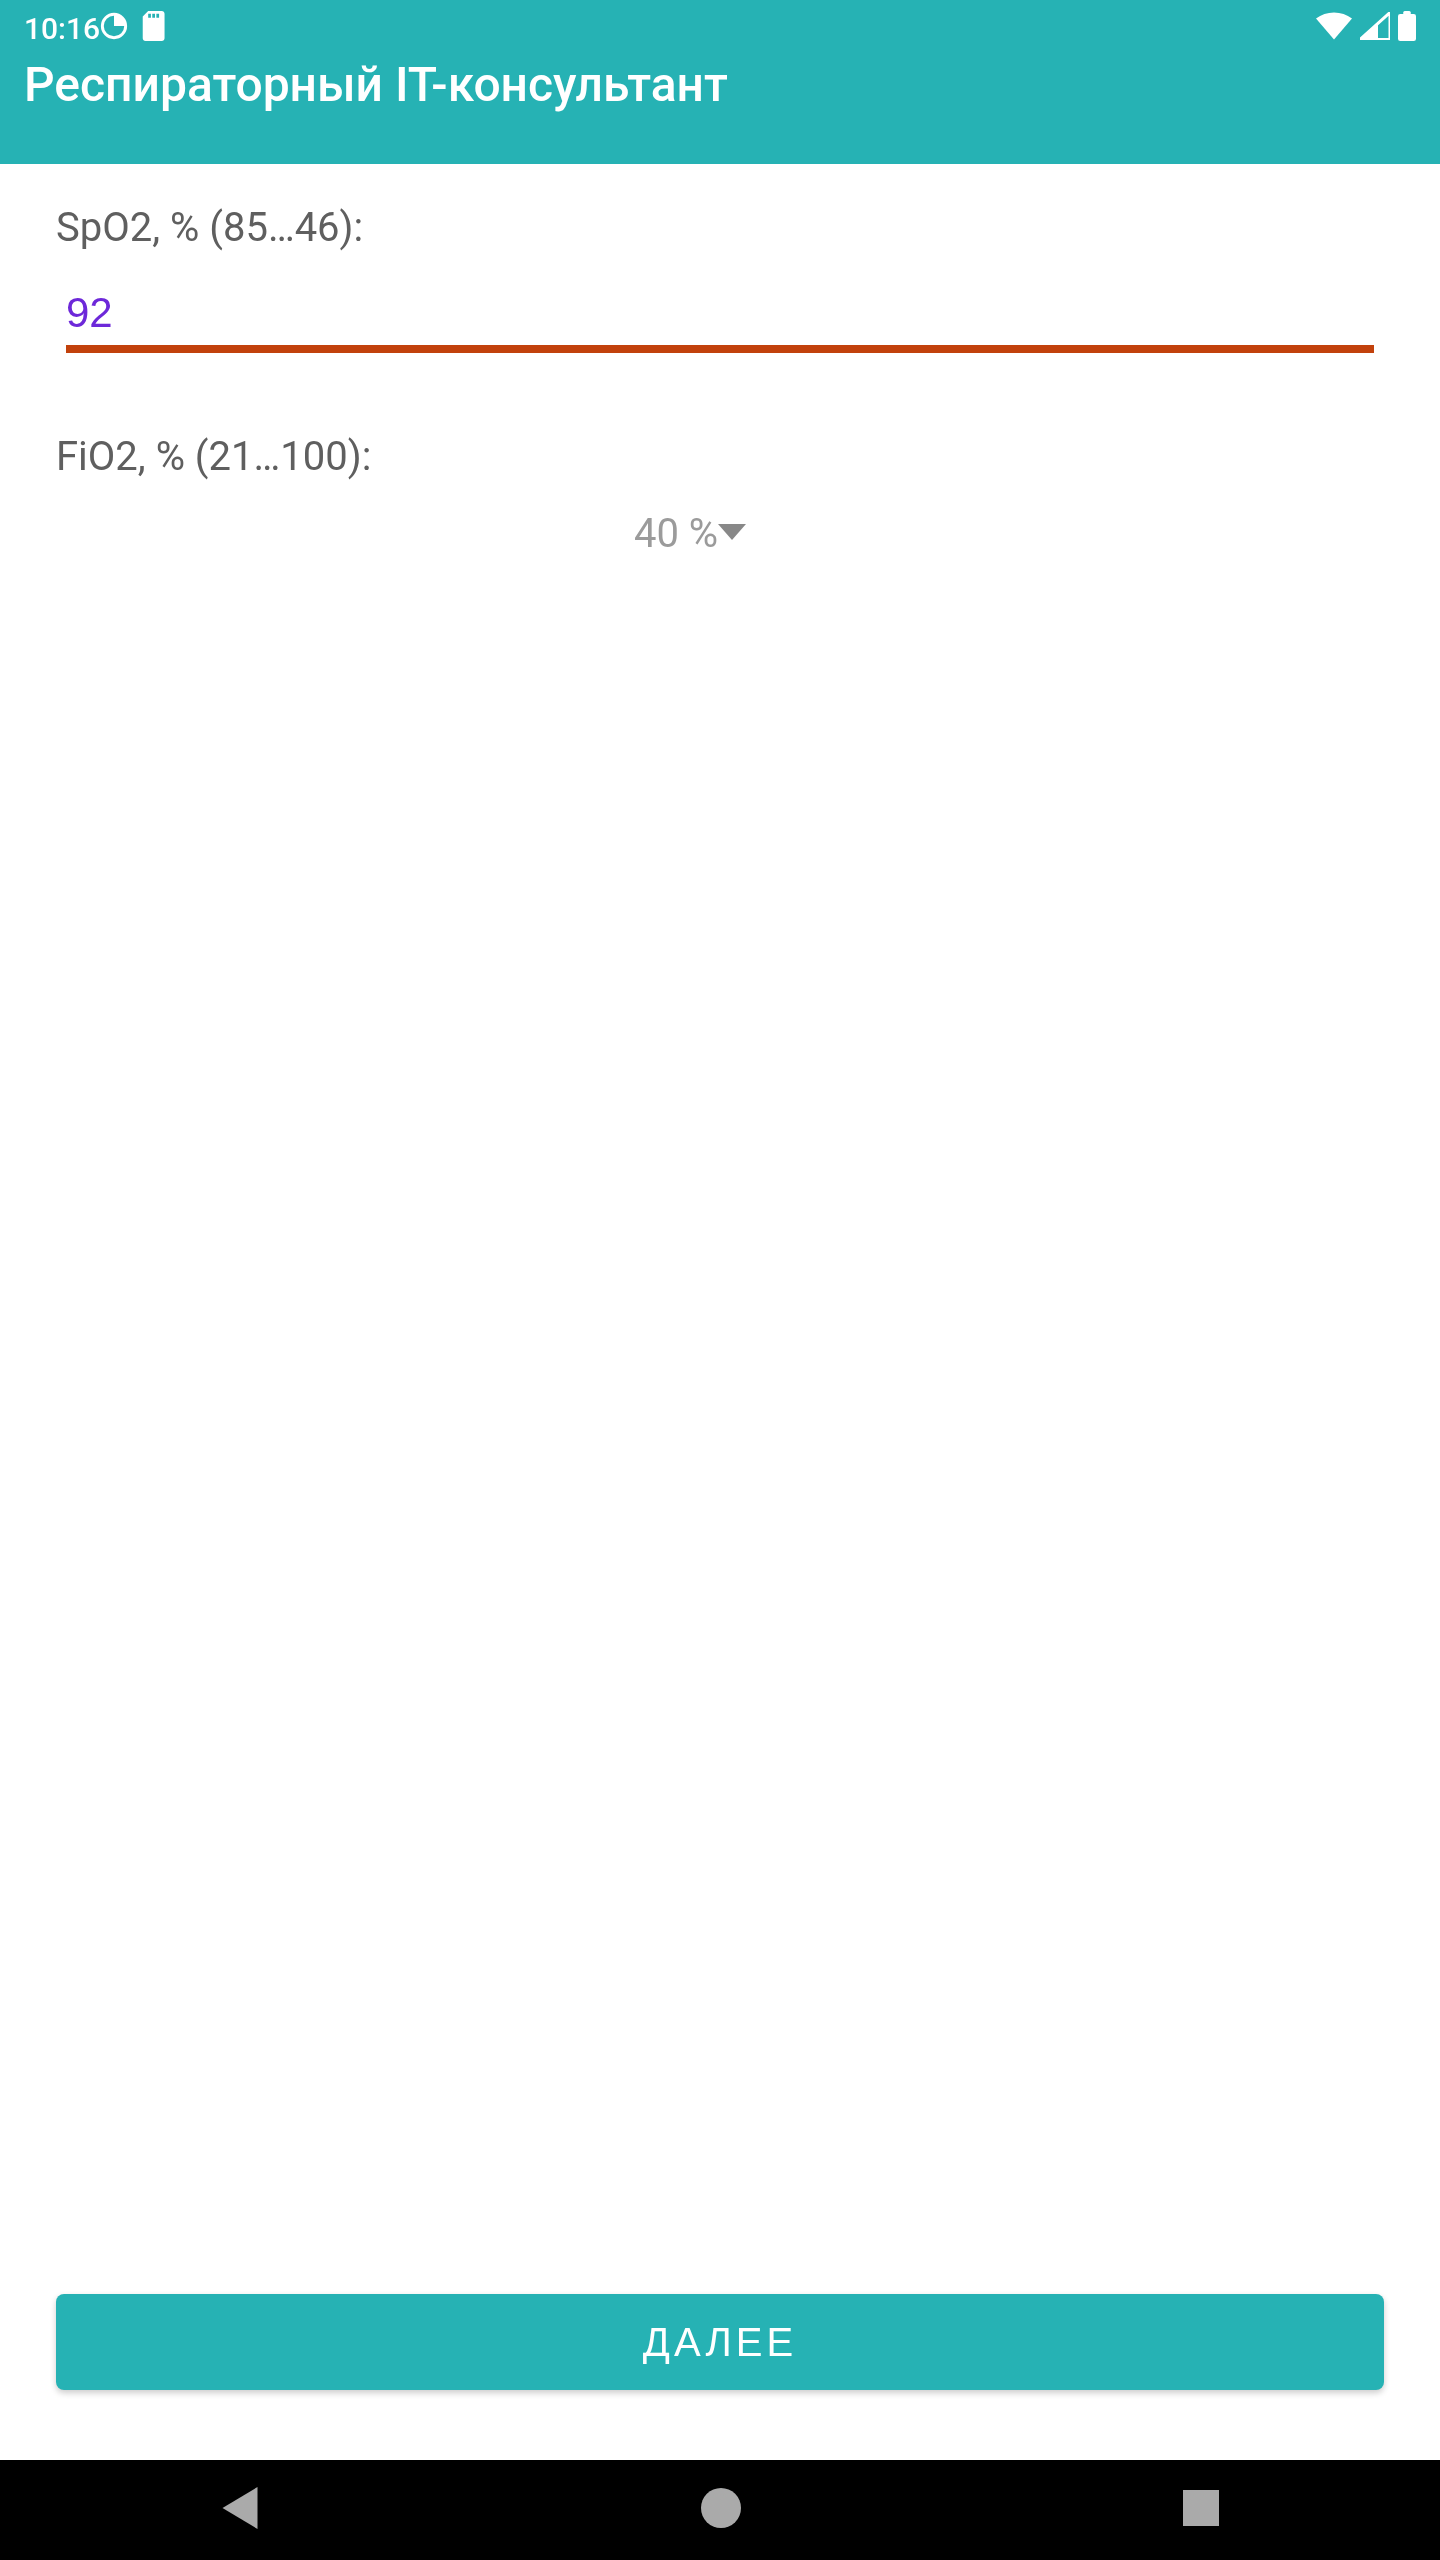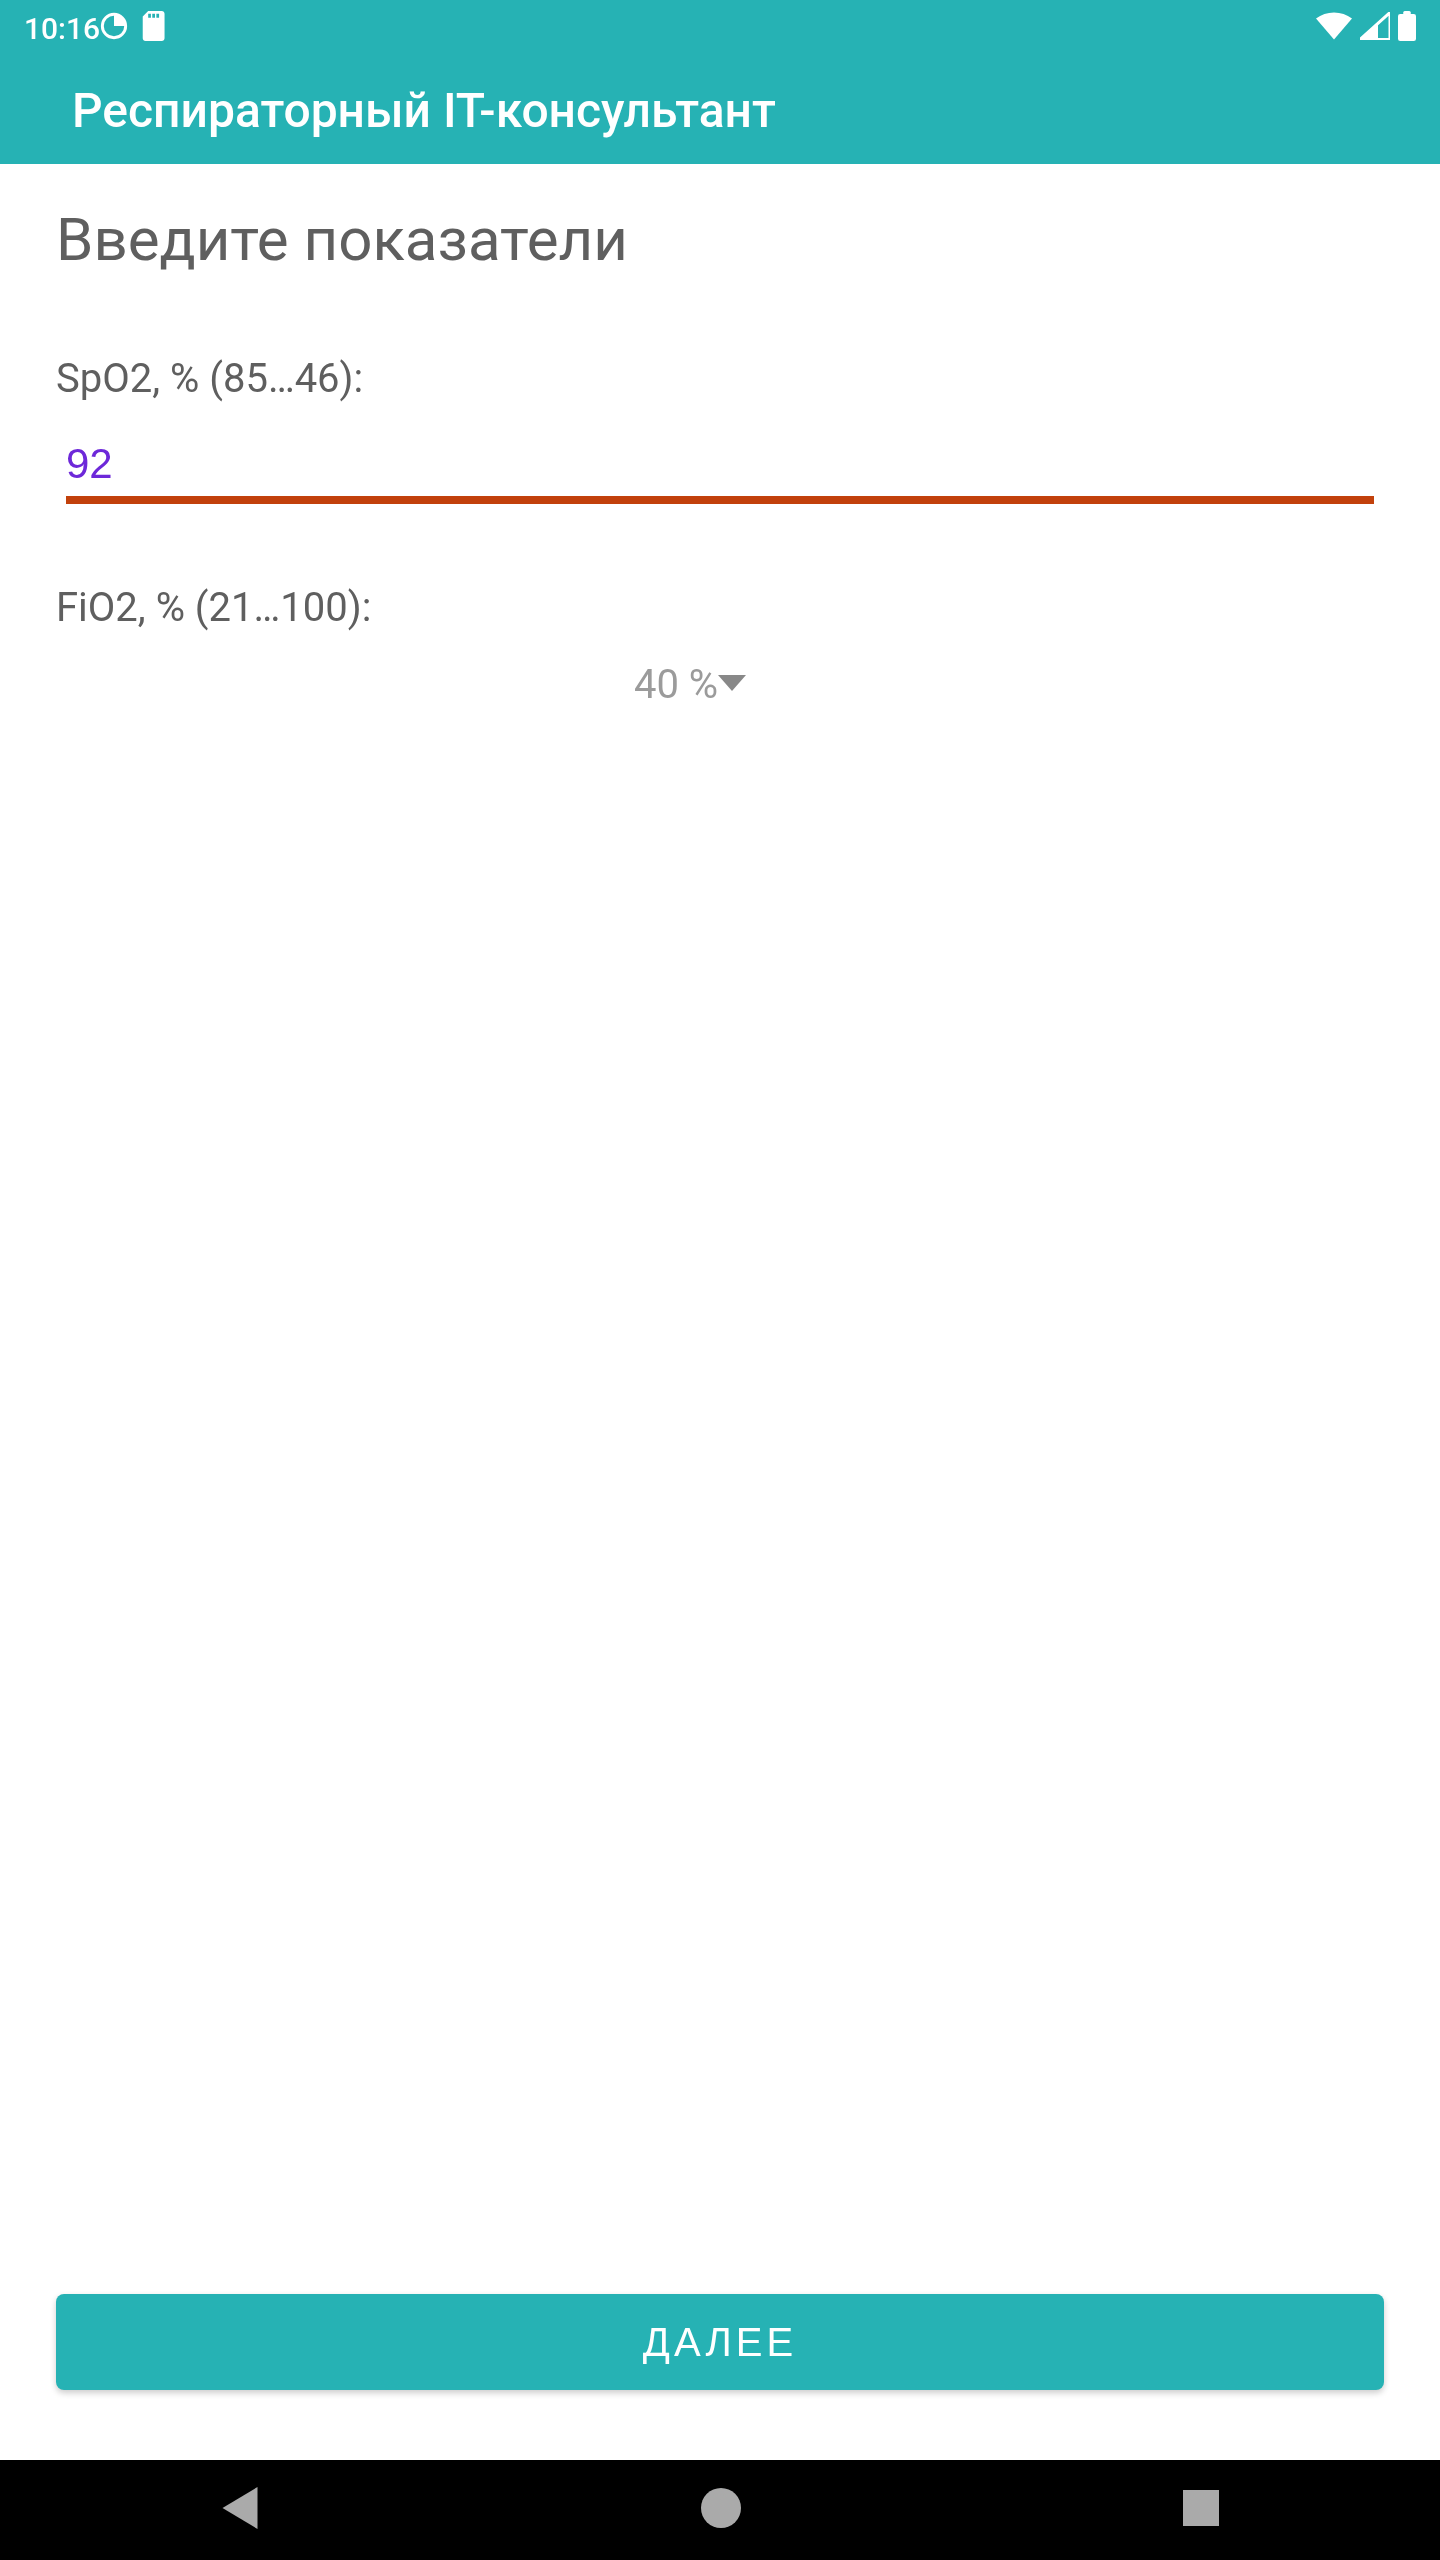--- a/index.html
+++ b/index.html
@@ -47,22 +47,22 @@
     .status-right {
       display: flex;
       align-items: center;
       gap: 8px;
     }
     
     .app-bar {
       height: 108px;
       background: #26b2b4;
       display: flex;
-      align-items: center;
-      padding: 0 72px;
+      align-items: flex-start;
+      padding: 0 24px;
     }
     
     .app-title {
       color: #fff;
       font-size: 48px;
       font-weight: 500;
     }
     
     .content {
       flex: 1;
@@ -193,21 +193,20 @@
       </svg>
     </span>
   </div>
 </div>
 
 <div class="app-bar">
   <span class="app-title">Респираторный IT-консультант</span>
 </div>
 
 <div class="content">
-  <h1 class="page-heading">Введите показатели</h1>
 
   <div class="field-section">
     <label class="field-label">SpO2, % (85…46):</label>
     <div class="text-input-wrapper">
       <input type="text" class="text-input" value="92" style="">
     </div>
   </div>
 
   <div class="field-section">
     <label class="field-label">FiO2, % (21…100):</label>

